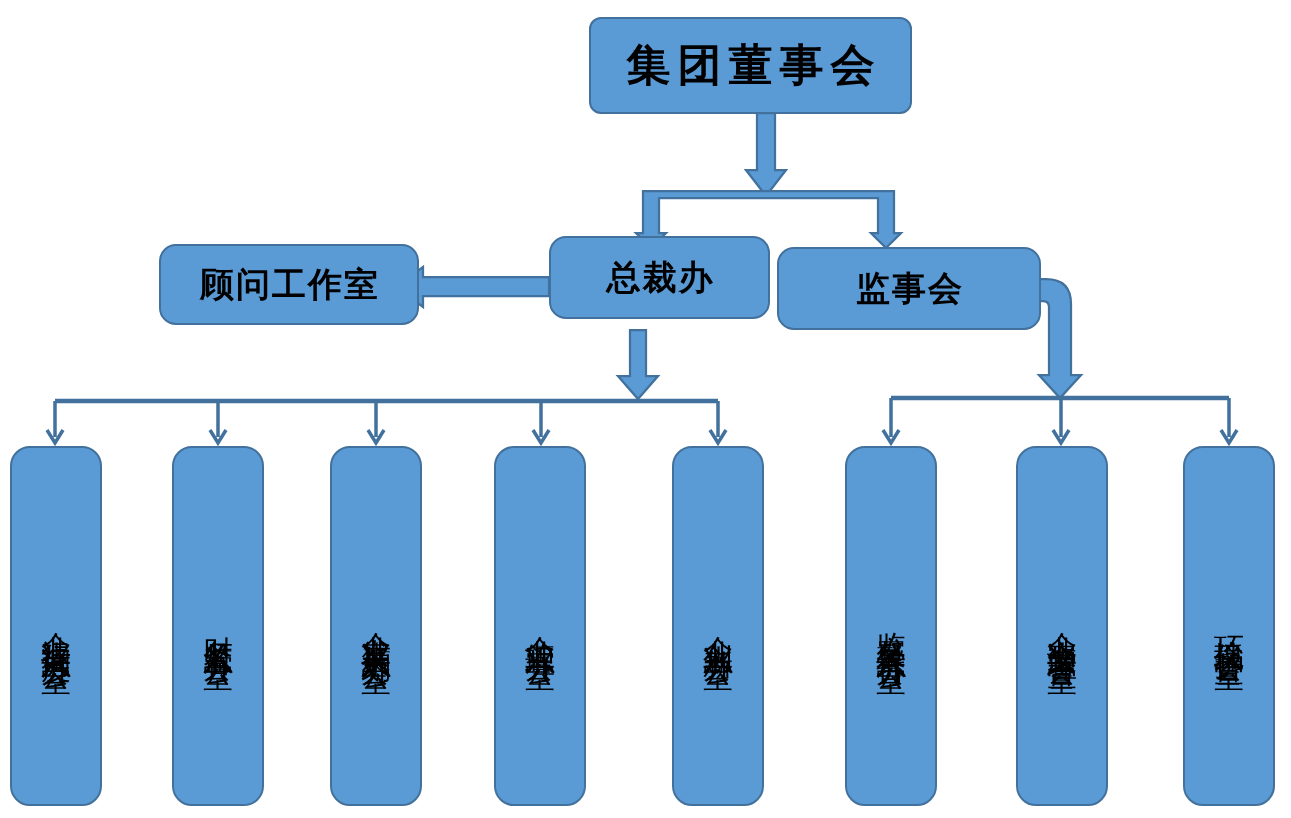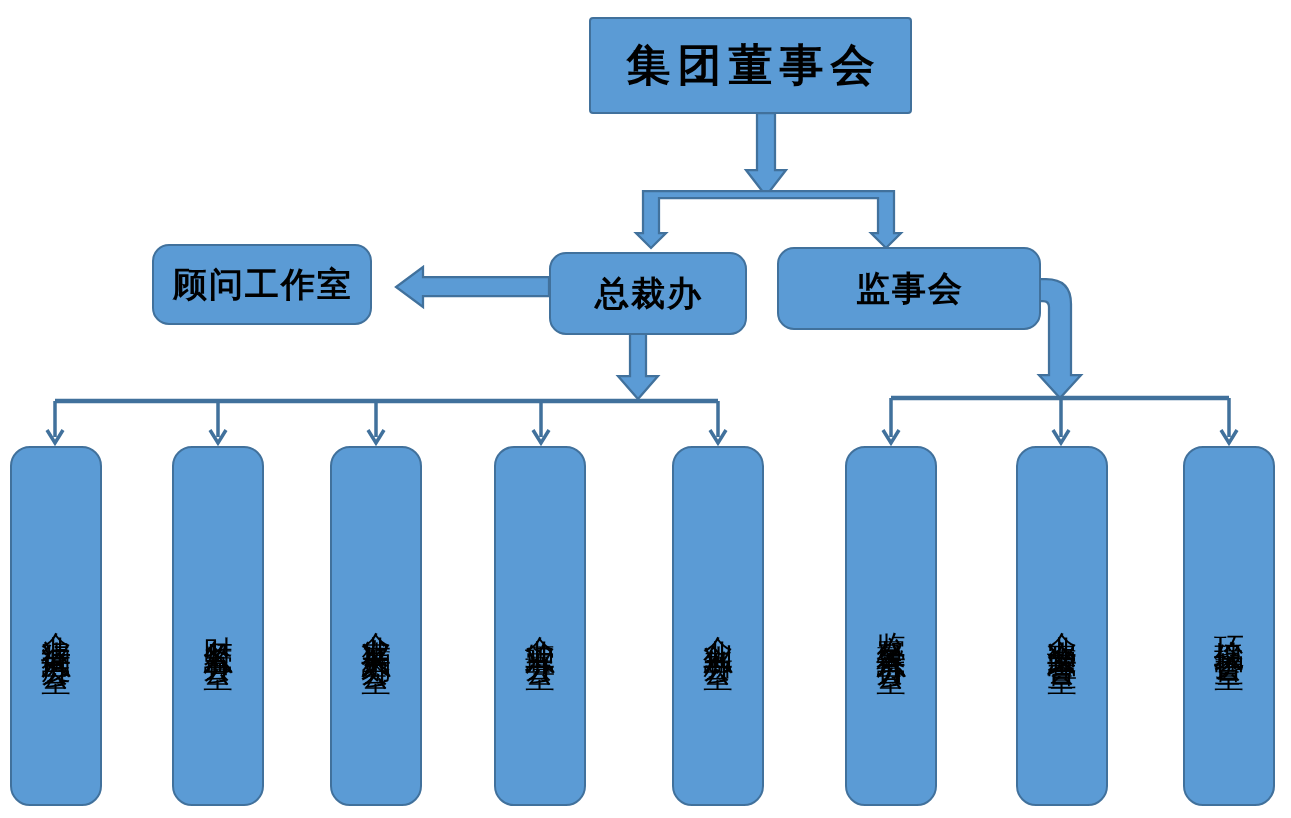--- a/index.html
+++ b/index.html
@@ -24,21 +24,21 @@
   .thin .drop{stroke-width:3.5;}
   .node{
     position:absolute;
     background:var(--fill);
     border:2.5px solid var(--border);
     box-sizing:border-box;
     display:flex;align-items:center;justify-content:center;
     color:var(--text);
   }
   .node.h{border-radius:17px;}
-  .node.top{border-radius:4px;}
+  .node.top{border-radius:12px;}
   .node.v{border-radius:20px;width:92px;top:446px;height:360px;}
   .lbl{white-space:nowrap;line-height:1;}
   .lbl.big{font-size:44px;font-weight:bold;letter-spacing:7px;padding-left:7px;}
   .lbl.mid{font-size:34px;font-weight:bold;letter-spacing:2px;padding-left:2px;}
   .lbl.vert{
     writing-mode:vertical-rl;
     text-orientation:upright;
     font-size:30px;
     letter-spacing:4px;
     font-weight:normal;
@@ -75,24 +75,24 @@
       <path class="drop" d="M891,398 V437 M883,430 L891,443 L899,430"></path>
       <path class="drop" d="M1061,398 V437 M1053,430 L1061,443 L1069,430"></path>
       <path class="drop" d="M1229,398 V437 M1221,430 L1229,443 L1237,430"></path>
     </g>
   </svg>
 
   <div class="node h top" style="left:589px;top:17px;width:323px;height:97px">
     <span class="lbl big">集团董事会</span>
   </div>
 
-  <div class="node h" style="left:152px;top:244px;width:220px;height:81px">
+  <div class="node h" style="left:159px;top:244px;width:260px;height:81px">
     <span class="lbl mid">顾问工作室</span>
   </div>
-  <div class="node h" style="left:549px;top:252px;width:198px;height:83px">
+  <div class="node h" style="left:549px;top:236px;width:221px;height:83px">
     <span class="lbl mid">总裁办</span>
   </div>
   <div class="node h" style="left:777px;top:247px;width:264px;height:83px">
     <span class="lbl mid">监事会</span>
   </div>
 
   <div class="node v" style="left:10px">
     <span class="lbl vert">企业运行调度办公室</span>
   </div>
   <div class="node v" style="left:172px">

